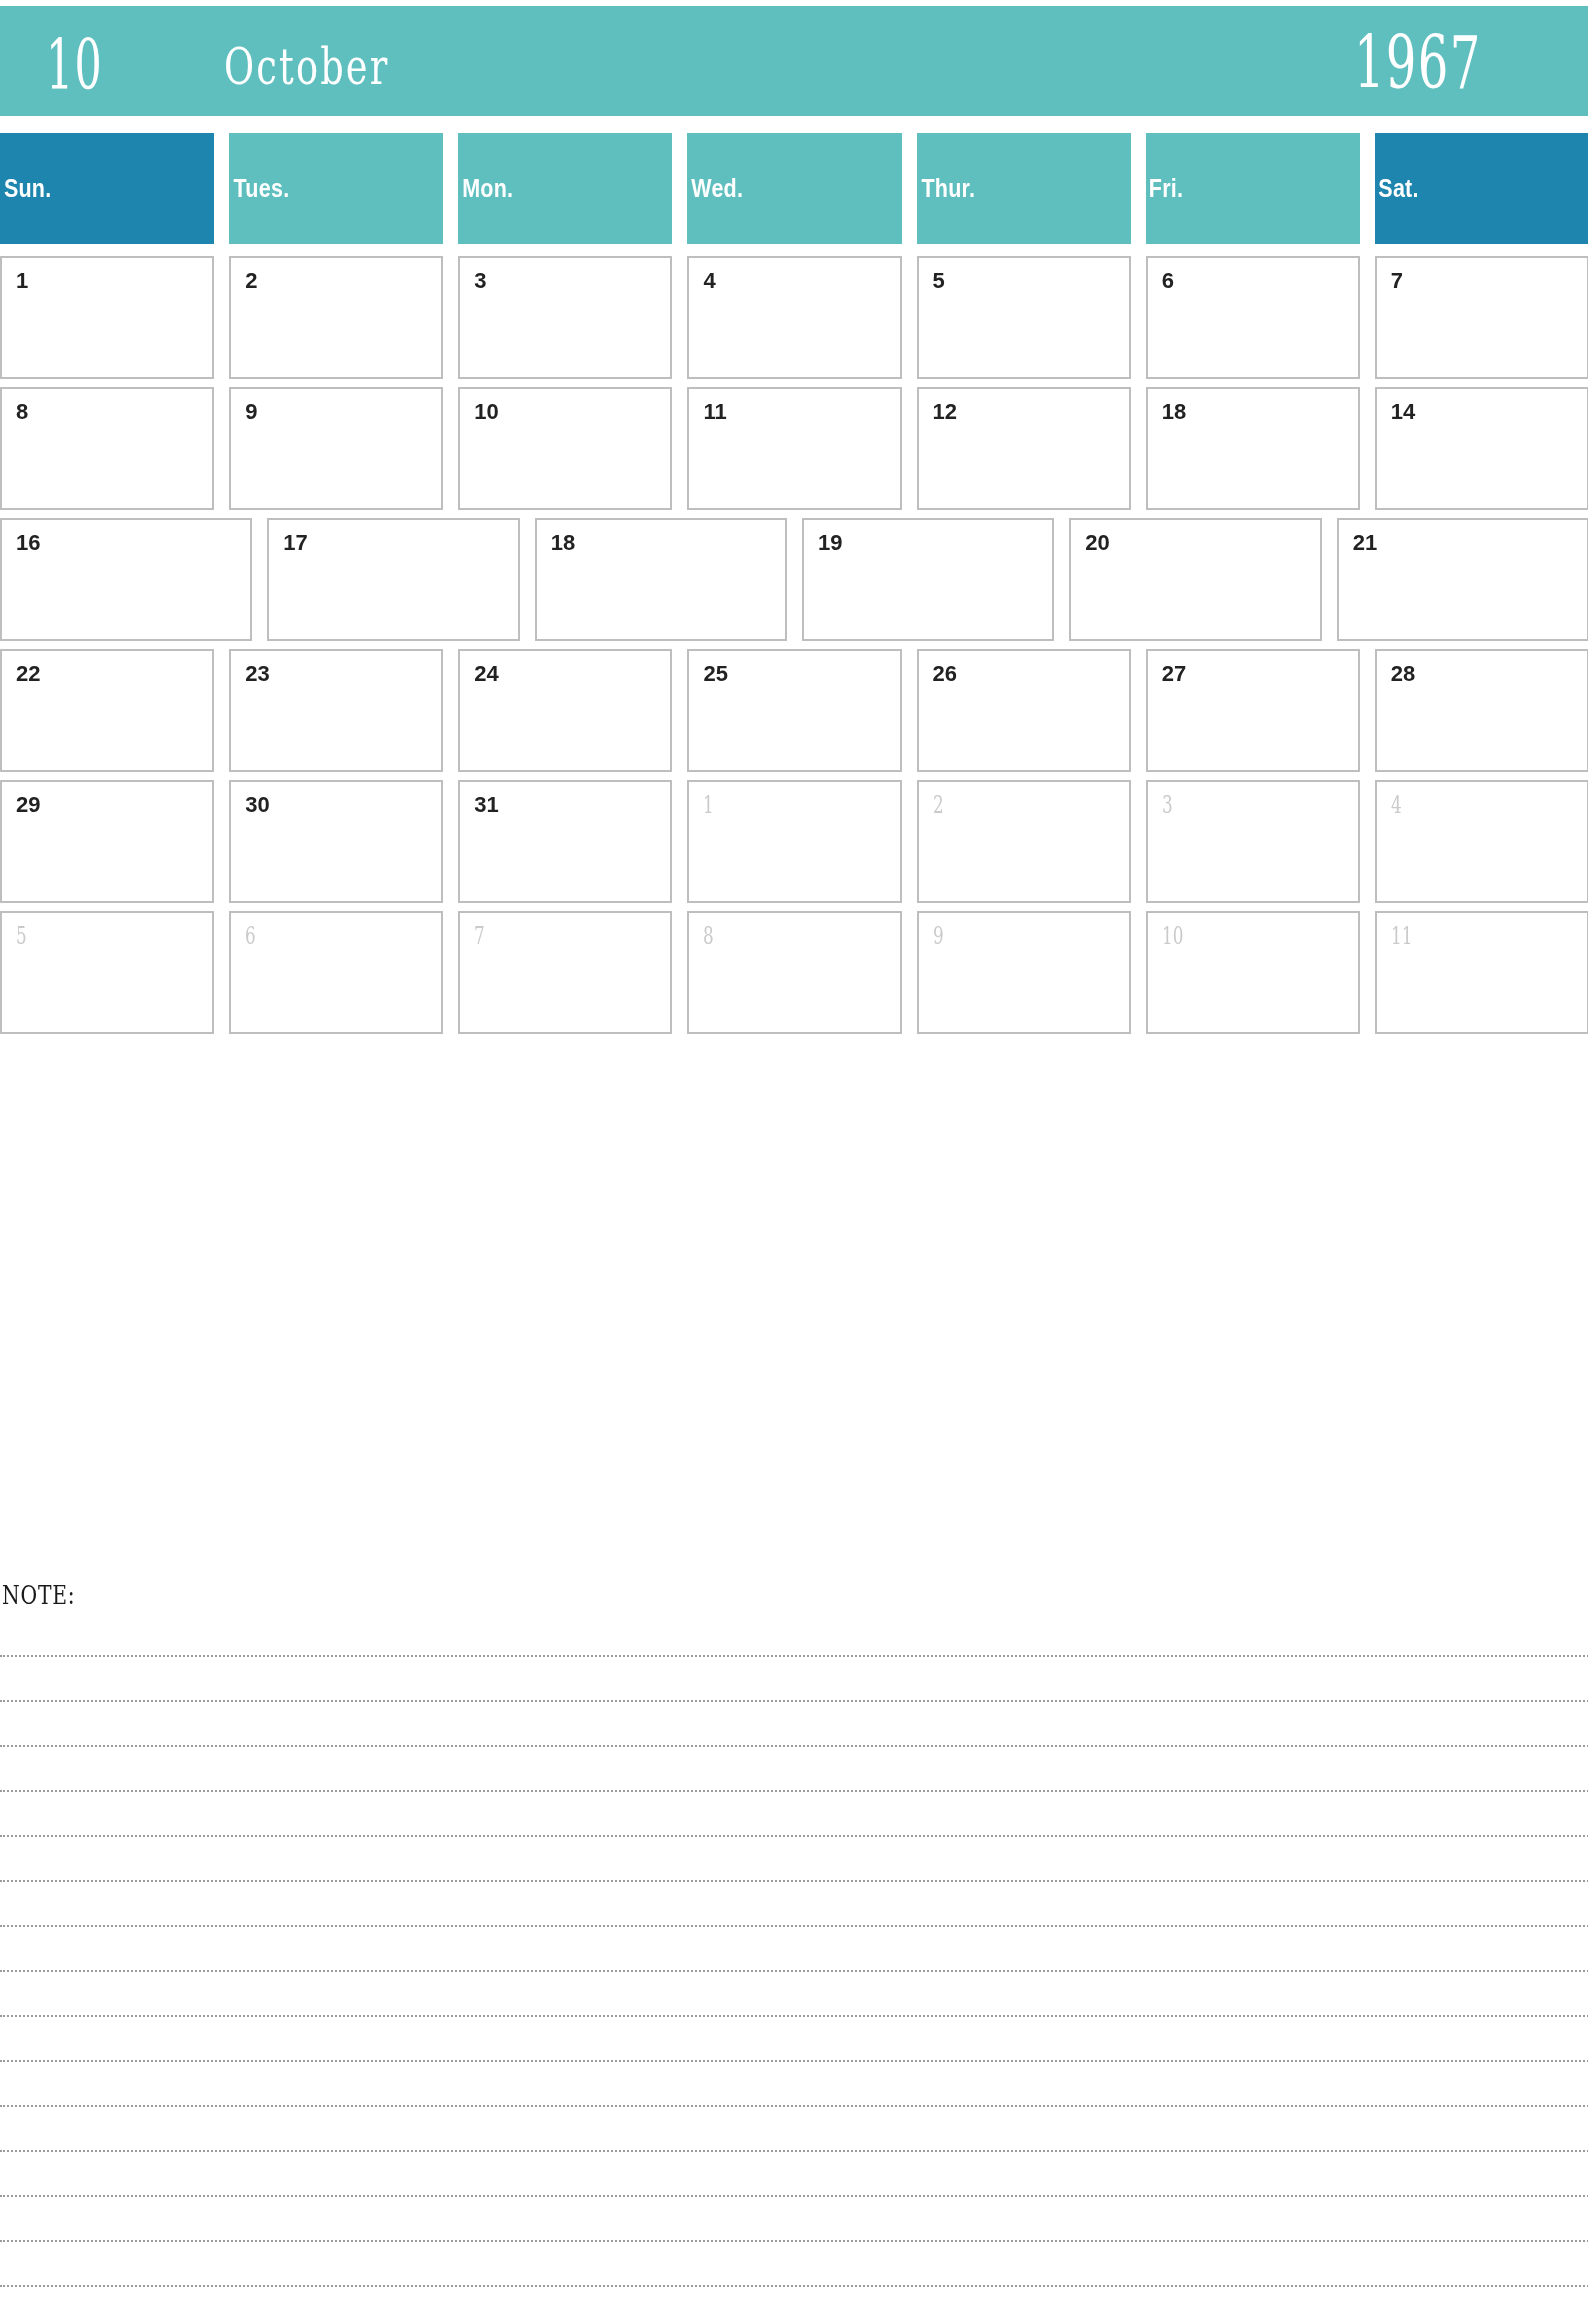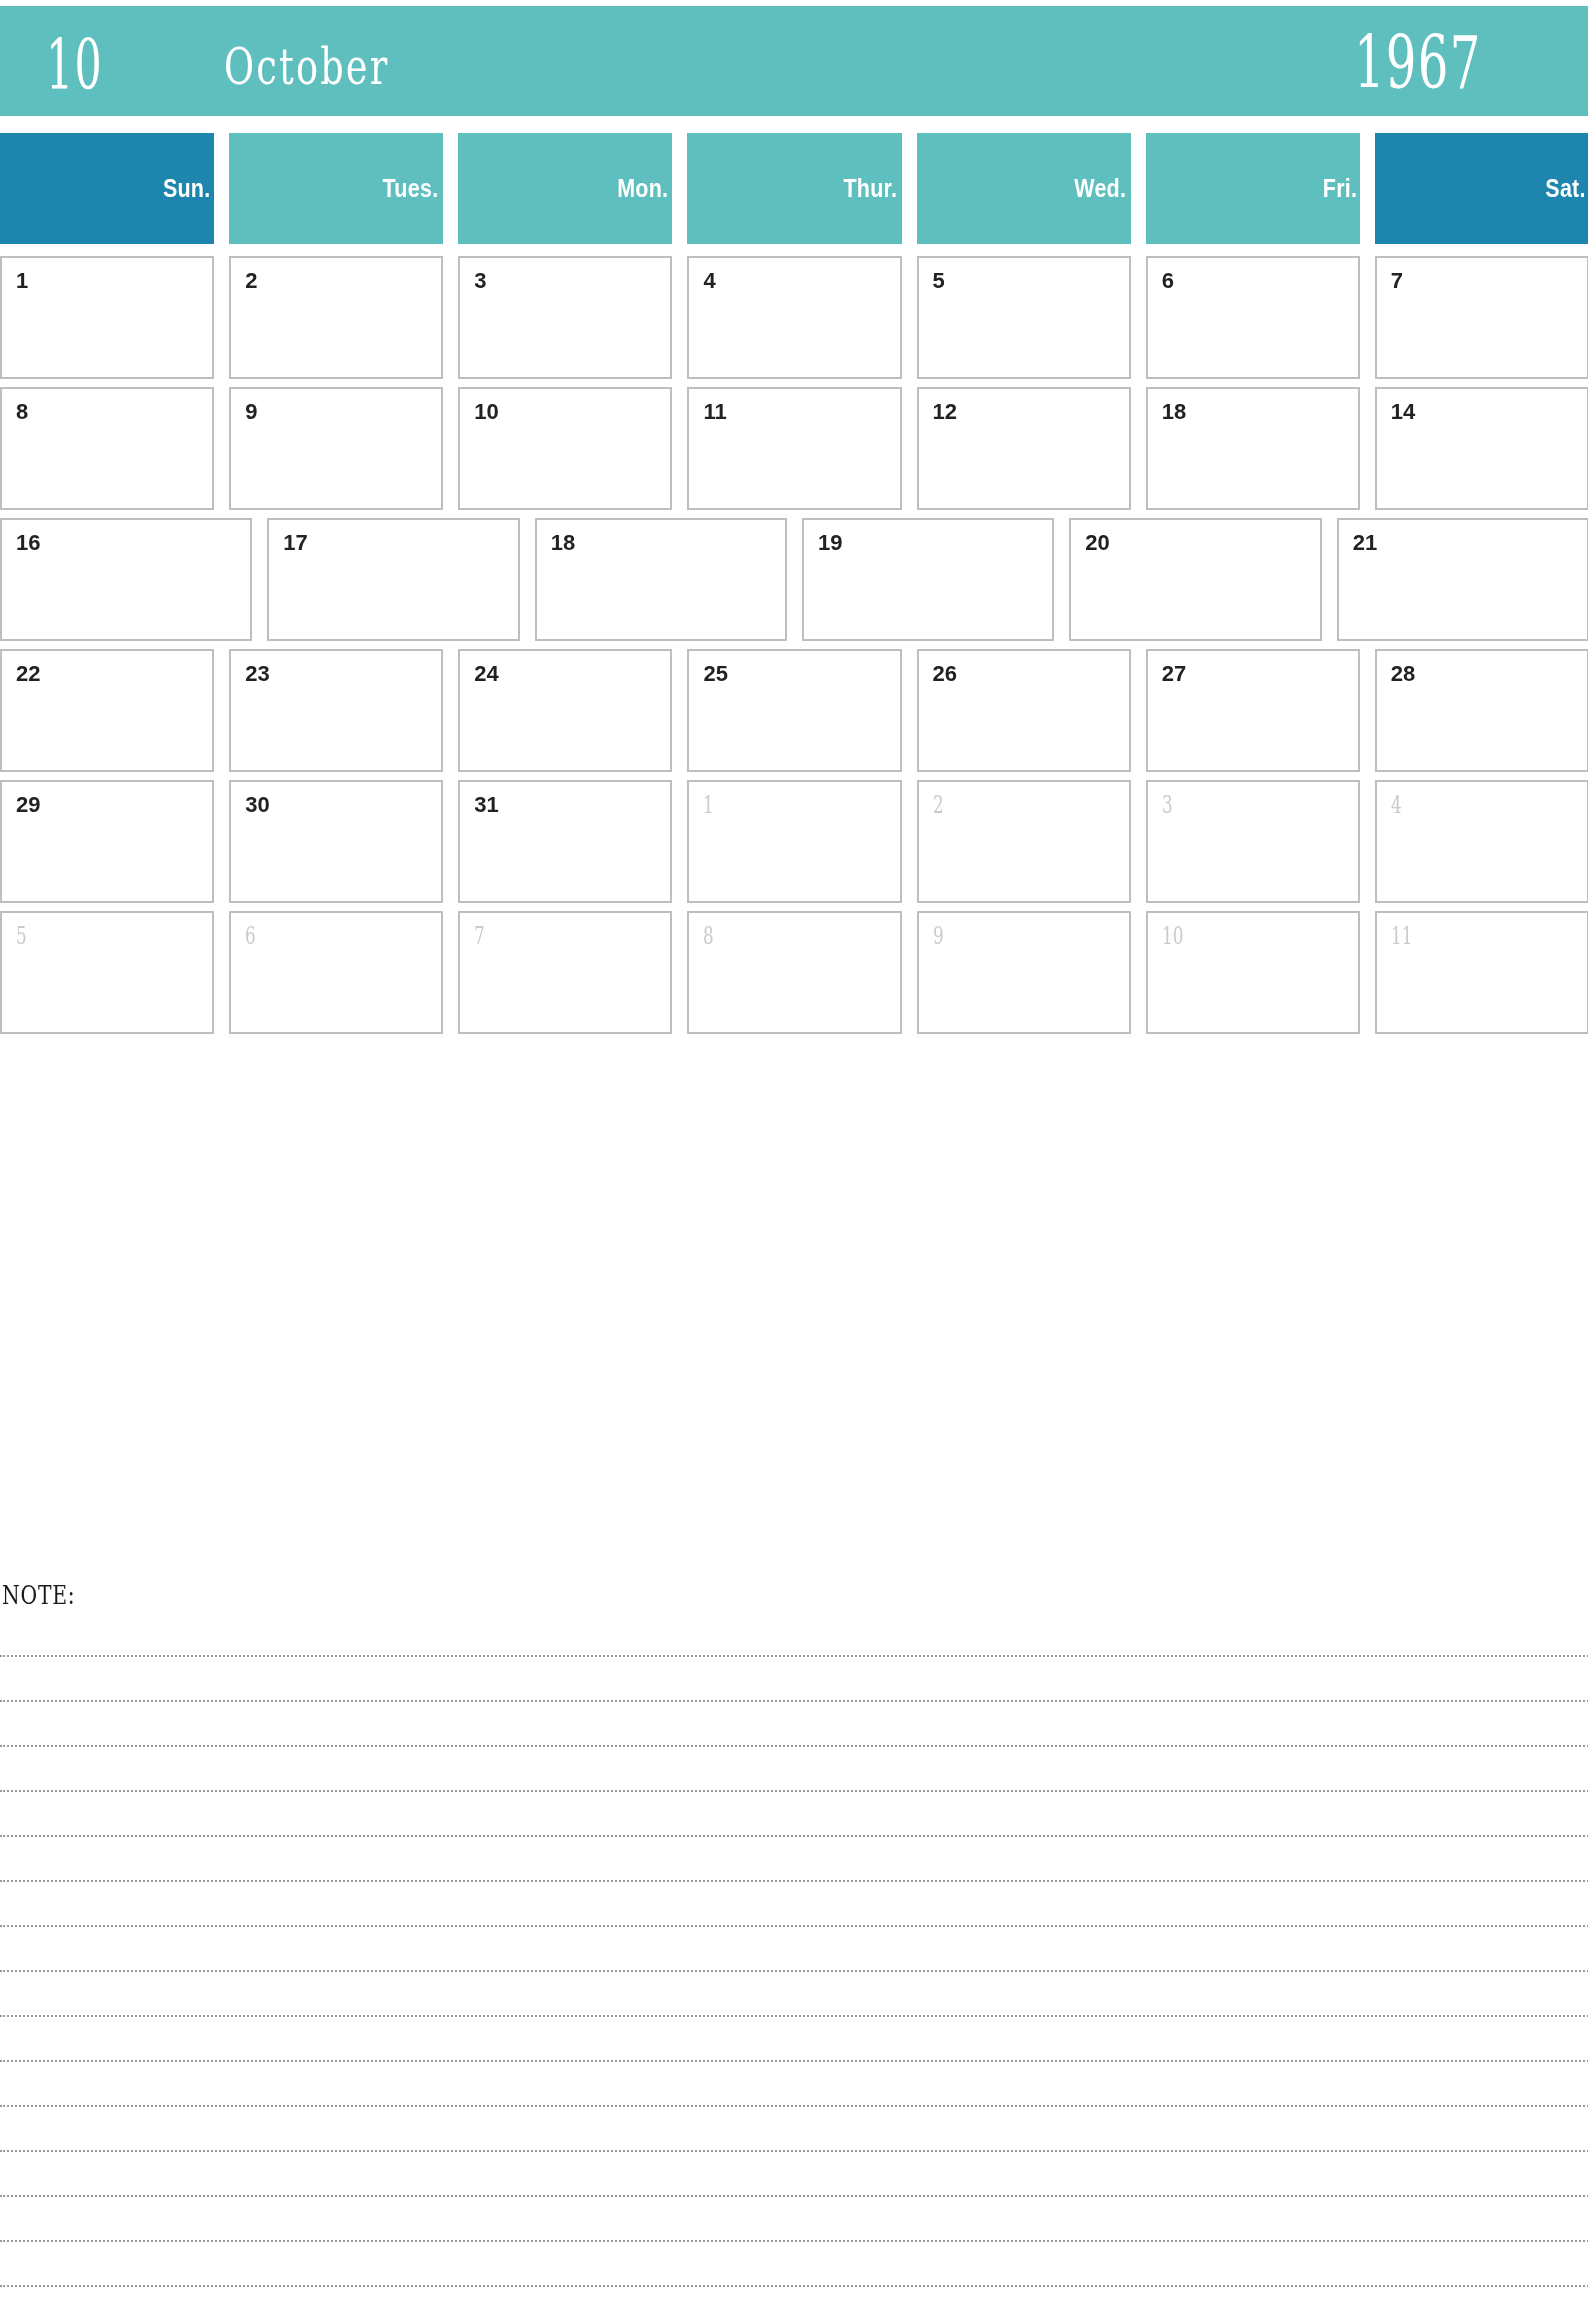--- a/index.html
+++ b/index.html
@@ -74,21 +74,21 @@
     height: 111px;
     display: flex;
     gap: 15px;
   }
   .weekday-cell {
     flex: 1 1 0;
     height: 111px;
     background: #5FBFBF;
     display: flex;
     align-items: center;
-    justify-content: flex-end;
+    justify-content: flex-start;
   }
   .weekday-cell.weekend {
     background: #1E85AE;
   }
   .weekday-label {
     color: #ffffff;
     font-family: "Liberation Sans", sans-serif;
     font-weight: bold;
     font-size: 25px;
     letter-spacing: 0.3px;
@@ -183,24 +183,24 @@
     <div class="weekday-cell weekend">
       <span class="weekday-label">Sun.</span>
     </div>
     <div class="weekday-cell">
       <span class="weekday-label">Tues.</span>
     </div>
     <div class="weekday-cell">
       <span class="weekday-label">Mon.</span>
     </div>
     <div class="weekday-cell">
+      <span class="weekday-label">Wed.</span>
+    </div>
+    <div class="weekday-cell">
       <span class="weekday-label">Thur.</span>
-    </div>
-    <div class="weekday-cell">
-      <span class="weekday-label">Wed.</span>
     </div>
     <div class="weekday-cell">
       <span class="weekday-label">Fri.</span>
     </div>
     <div class="weekday-cell weekend">
       <span class="weekday-label">Sat.</span>
     </div>
   </div>
 
 <div id="date-grid">

